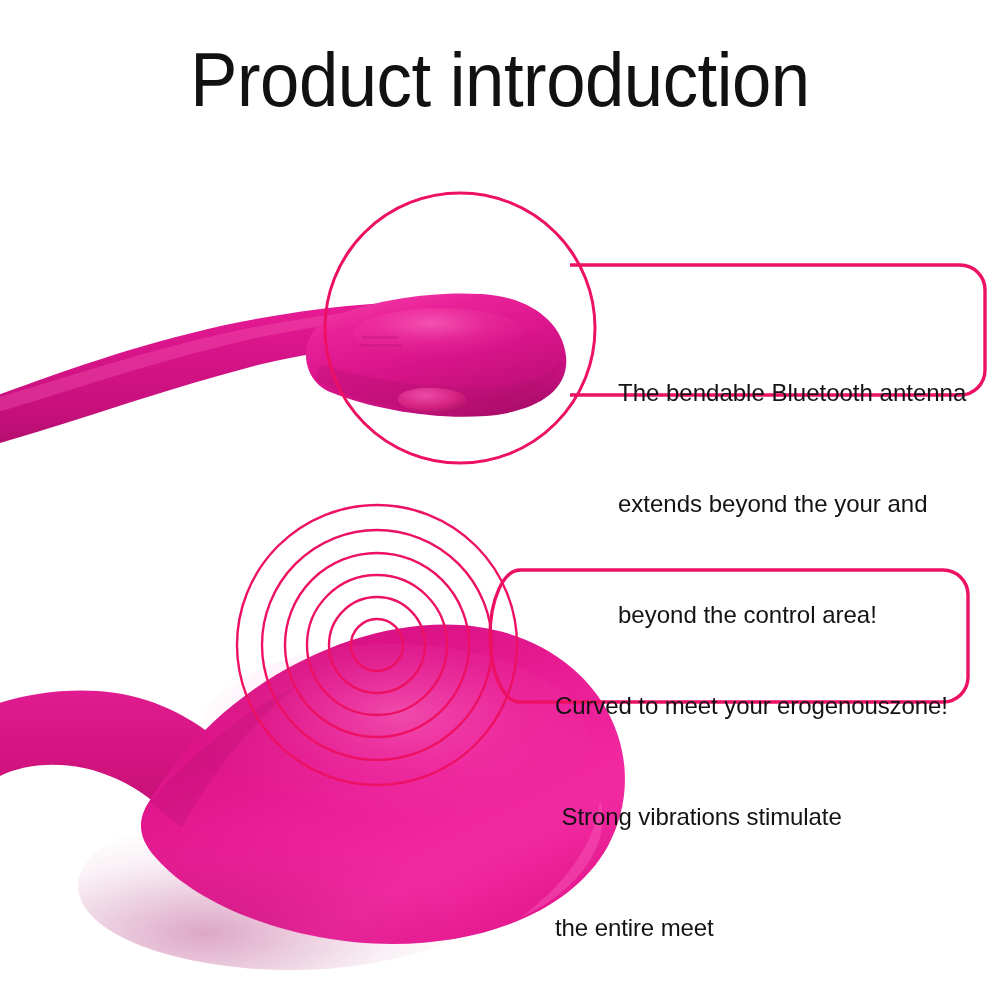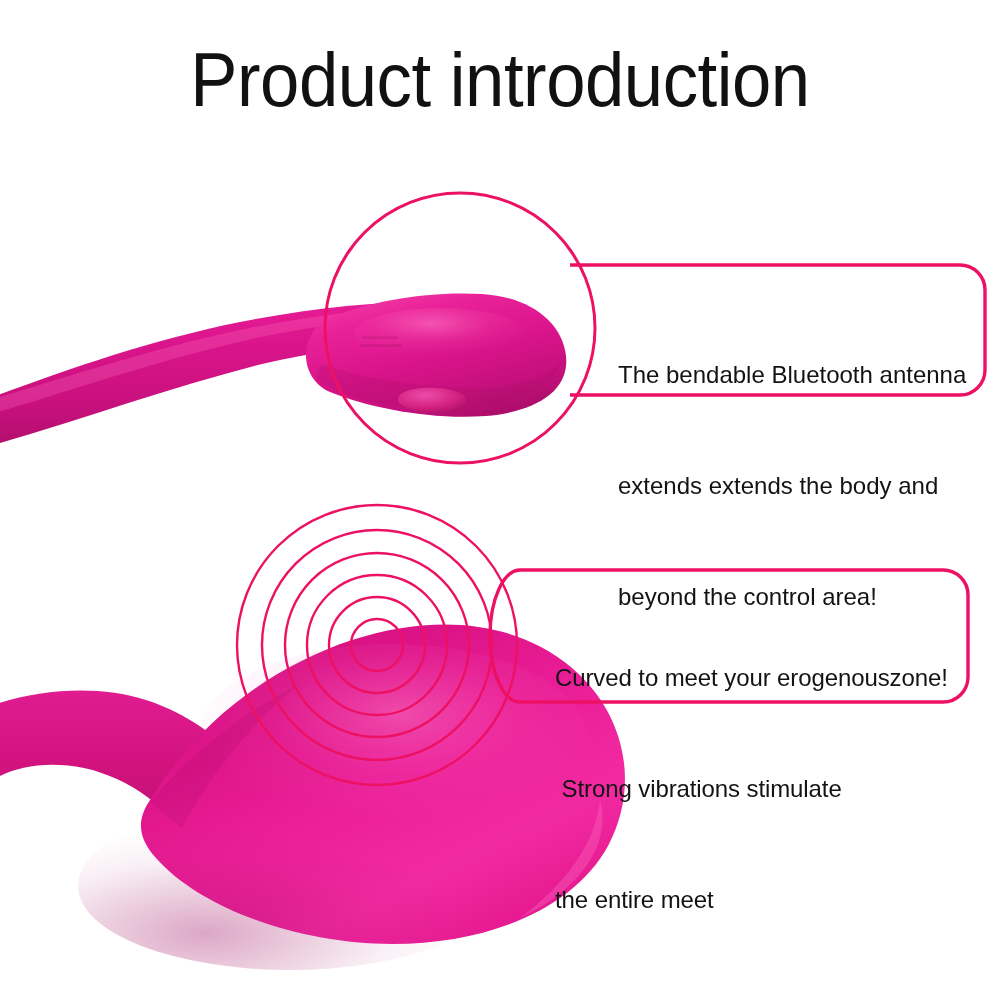--- a/index.html
+++ b/index.html
@@ -67,25 +67,25 @@
     font-size: 24px;
     line-height: 37px;
     font-weight: 400;
     white-space: pre;
   }
   #callout-antenna {
     left: 585px;
     top: 264px;
     width: 400px;
     height: 132px;
-    padding: 18px 0 0 33px;
+    padding: 36px 0 0 33px;
   }
   #callout-curve {
     left: 503px;
-    top: 564px;
+    top: 592px;
     width: 465px;
     height: 121px;
     padding: 21px 0 8px 52px;
   }
   .callout-line { display: block; }
 
   
   #callout-curve .callout-line { letter-spacing: -0.1px; }
 </style>
 </head>
@@ -233,21 +233,21 @@
              L 943,570
              A 25,25 0 0 1 968,595
              L 968,677
              A 25,25 0 0 1 943,702
              L 520,702
              A 30,66 0 0 1 520,570 Z" fill="none" stroke="#ED1164" stroke-width="3.4"></path>
   </svg>
 
   <div class="callout" id="callout-antenna">
     <span class="callout-line">The bendable Bluetooth antenna</span>
-    <span class="callout-line">extends extends the body and</span>
+    <span class="callout-line">extends beyond the your and</span>
     <span class="callout-line">beyond the control area!</span>
   </div>
 
   <div class="callout" id="callout-curve">
     <span class="callout-line">Curved to meet your erogenouszone!</span>
     <span class="callout-line"> Strong vibrations stimulate</span>
     <span class="callout-line">the entire meet</span>
   </div>
 
 </div>

